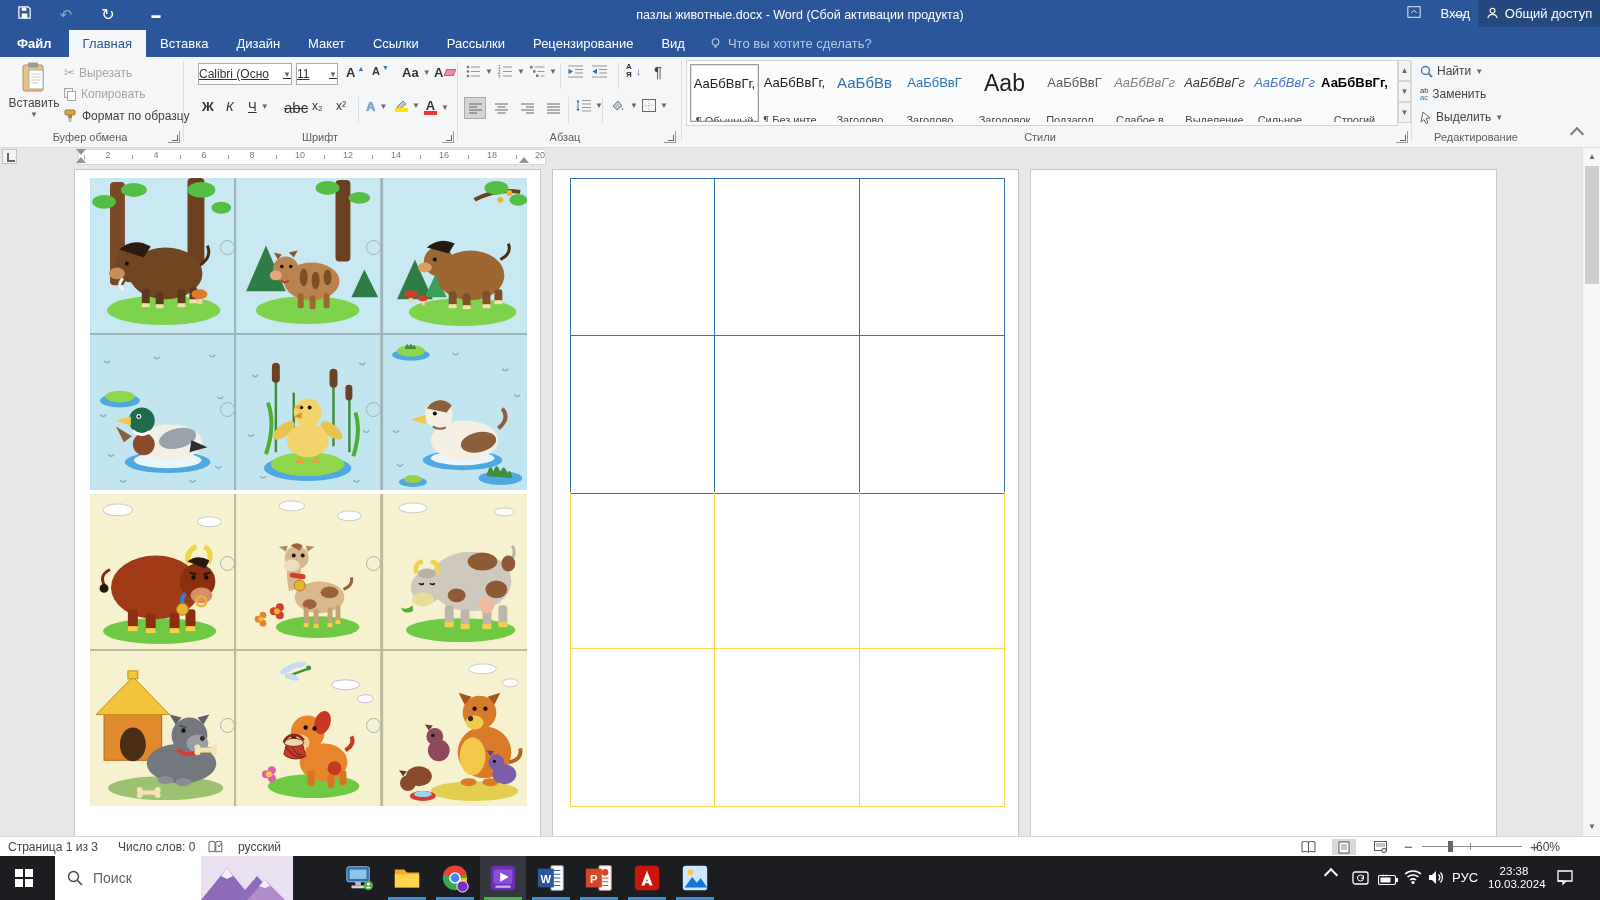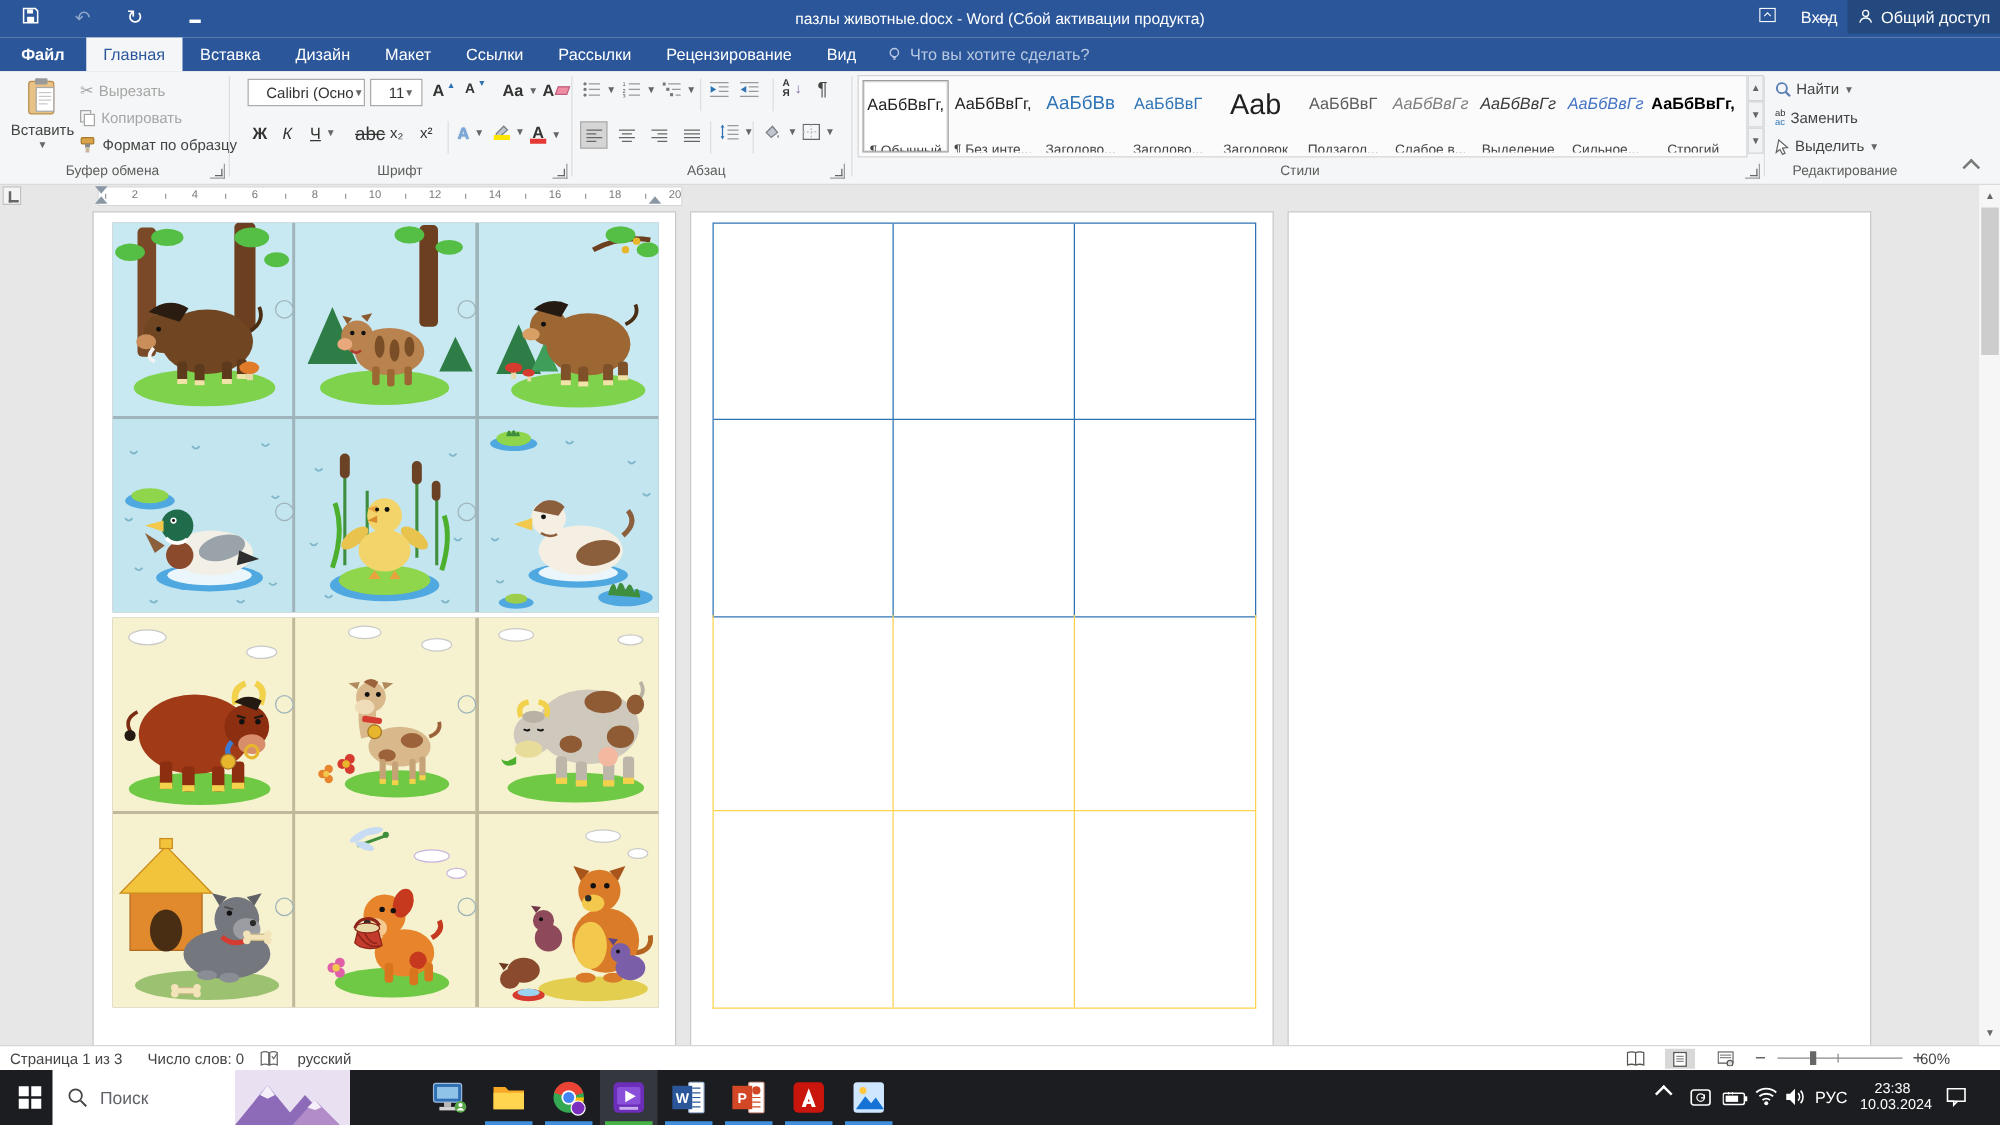--- a/index.html
+++ b/index.html
@@ -24,21 +24,21 @@
   .share { right:0; top:0; height:27px; width:122px; background:#24497E; color:#fff; font-size:13px; display:flex; align-items:center; justify-content:center; gap:6px; }
 
   
   .ribbon { left:0; top:57px; width:1600px; height:91px; background:#F5F6F7; border-bottom:1px solid #D8DADC; }
   .gdiv { top:4px; width:1px; height:80px; background:#DCDEE1; }
   .glabel { top:74px; font-size:11px; color:#5D5D5D; text-align:center; }
   .launcher { top:74px; width:12px; height:12px; border:1px solid #9B9B9B; border-top:none; border-left:none; }
   .launcher:after { content:""; position:absolute; right:1px; bottom:1px; width:5px; height:5px; border-right:1.5px solid #666; border-bottom:1.5px solid #666; }
   .rbtn { font-size:12px; color:#444; display:flex; align-items:center; gap:4px; white-space:nowrap; }
   .rbtn.dis { color:#A6A6A6; }
-  .combo { height:22px; background:#fff; border:1px solid #ABABAB; font-size:12px; color:#333; display:flex; align-items:center; padding:0 14px; overflow:hidden; }
+  .combo { height:22px; background:#fff; border:1px solid #ABABAB; font-size:12px; color:#333; display:flex; align-items:center; padding:0 0; overflow:hidden;text-decoration:underline; }
   .car { font-size:8px; color:#666; }
   .tglyph { font-size:13px; color:#333; font-weight:bold; }
   .colorbar { display:block; width:13px; height:4px; margin-top:-1px; }
   .alignbox { width:22px; height:22px; display:flex; align-items:center; justify-content:center; }
   .alignbox.sel { background:#D5D5D5; border:1px solid #ABABAB; }
   .stylebox { left:686px; top:3px; width:712px; height:66px; background:#FBFBFC; border:1px solid #D2D4D7; display:flex; padding:2px 2px; }
   .sitem { width:69px; height:58px; margin:1px 0 0 1px; padding-top:6px; text-align:center; overflow:hidden; }
   .sitem.sel { background:#fff; border:1px solid #9C9C9C; box-shadow:inset 0 0 0 1px #E3E3E3; }
   .ssample { height:26px; line-height:26px; font-size:13px; color:#222; white-space:nowrap; }
   .slabel { font-size:11px; color:#444; white-space:nowrap; margin-top:18px; }
@@ -81,21 +81,21 @@
   .viewic { top:2px; width:24px; height:16px; display:flex; align-items:center; justify-content:center; }
   .viewic.sel { background:#D8D8D8; }
   .ztrack { top:9px; width:100px; height:1px; background:#8A8A8A; }
   .zthumb { top:4px; width:5px; height:11px; background:#666; }
 
   
   .taskbar { left:0; top:856px; width:1600px; height:44px; background:#1B1D21; }
   .startbtn { left:0; top:0; width:48px; height:44px; display:flex; align-items:center; justify-content:center; }
   .winlogo { display:grid; grid-template-columns:8px 8px; grid-template-rows:8px 8px; gap:1.5px; }
   .winlogo span { background:#fff; }
-  .searchbox { left:42px; top:0; width:238px; height:44px; background:#fff; display:flex; align-items:center; }
+  .searchbox { left:55px; top:0; width:238px; height:44px; background:#fff; display:flex; align-items:center; }
   .searchtxt { font-size:14px; color:#5F6368; margin-left:10px; }
   .tbcell { top:0; width:46px; height:44px; display:flex; align-items:center; justify-content:center; }
   .tbcell.hl { background:#34373D; }
   .runline { position:absolute; bottom:0; left:4px; right:4px; height:3px; }
   .tray { color:#fff; font-size:13px; }
   .clock { text-align:center; font-size:11.5px; color:#fff; line-height:13px; }
 </style>
 </head>
 <body>
 

